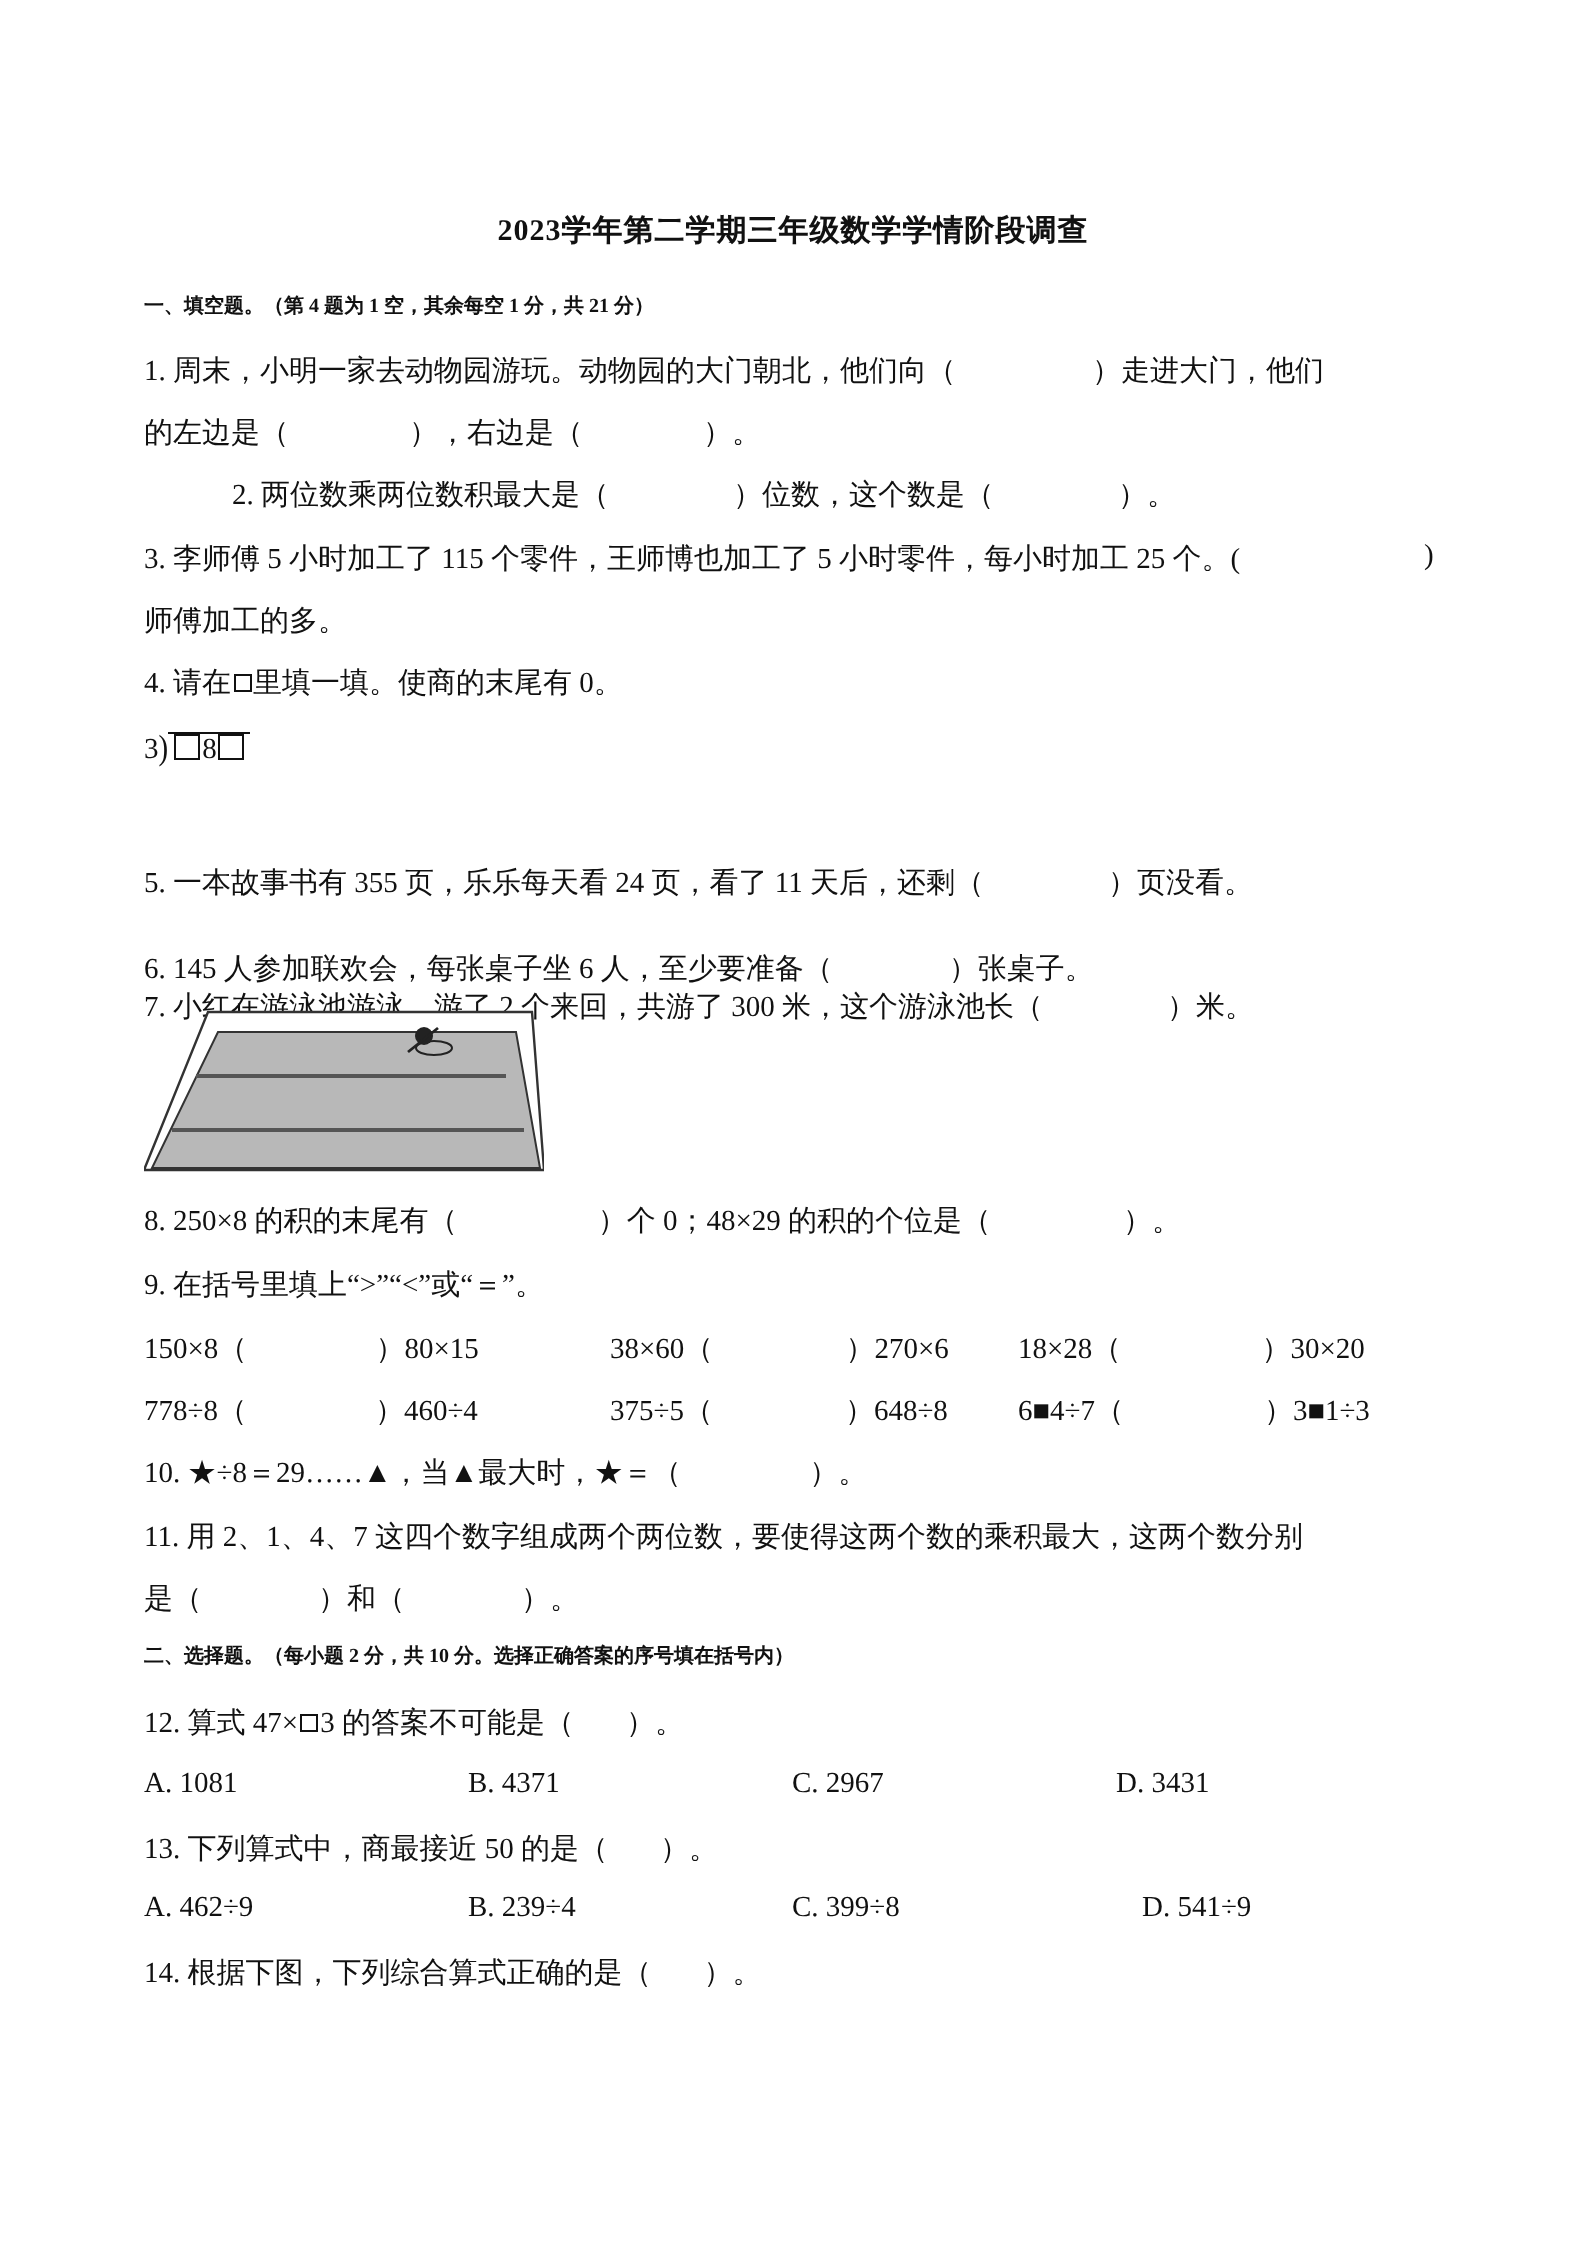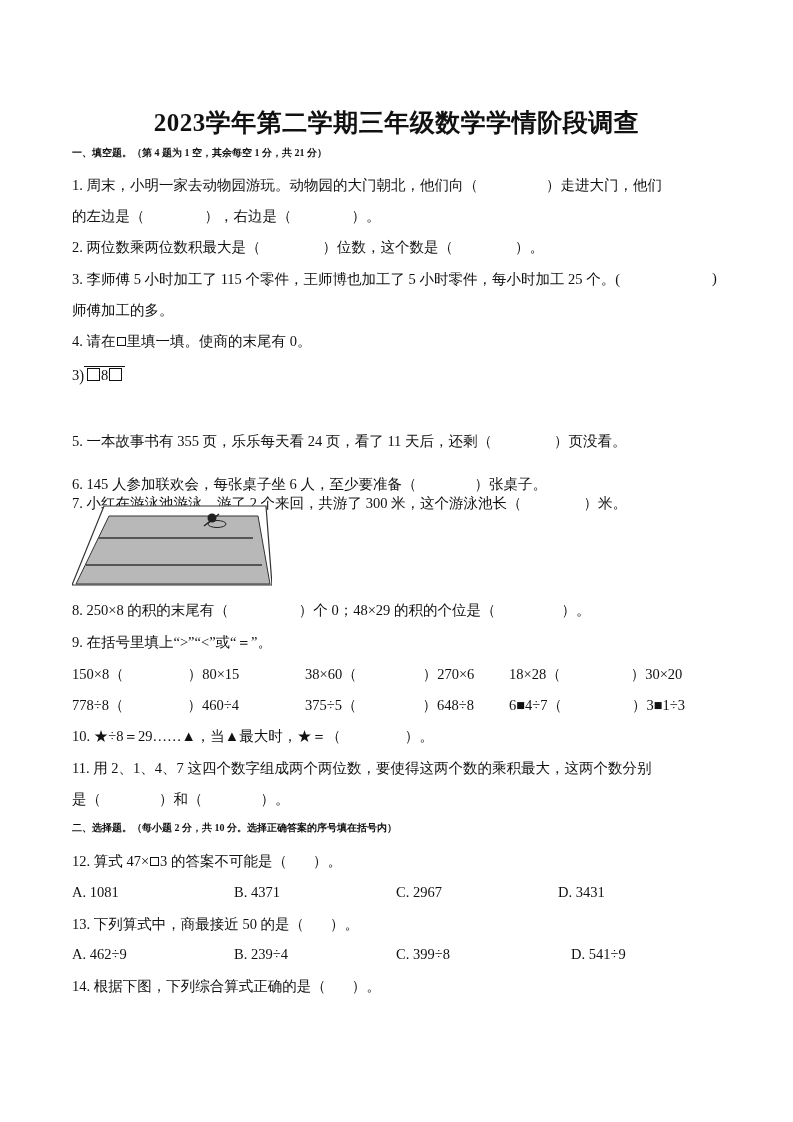--- a/index.html
+++ b/index.html
@@ -5,21 +5,21 @@
   html, body { margin: 0; padding: 0; background: #ffffff; }
   body {
     width: 793px; height: 1122px; position: relative; overflow: hidden;
     font-family: "Liberation Serif", "DejaVu Serif", serif;
     color: #111;
     font-size: 14.5px;
   }
   .abs { position: absolute; white-space: nowrap; }
   .title {
     left: 0; width: 793px; text-align: center; top: 106px;
-    font-size: 25px; font-weight: bold; letter-spacing: 0.5px;
+    font-size: 15px; font-weight: bold; letter-spacing: 0.5px;
   }
   .section { font-weight: bold; font-size: 10px; left: 72px; }
   .line { left: 72px; font-family: Liberation Serif, serif; }
   .gap { display: inline-block; }
   .box { display: inline-block; width: 11px; height: 11px; border: 1px solid #111; vertical-align: -1px; margin: 0 1px; }
   .sbox { display: inline-block; width: 7px; height: 7px; border: 1px solid #111; vertical-align: 0px; margin: 0 1px; }
   .div-wrap { left: 72px; top: 366px; font-size: 14.5px; }
   .div-wrap .bar { display: inline-block; border-top: 1.5px solid #111; padding: 0 2px 0 2px; }
   .div-wrap .paren { display: inline-block; transform: scaleY(1.2); }
   .col { position: absolute; }
@@ -31,21 +31,21 @@
 
 <div class="abs section" style="top:146px;">一、填空题。（第 4 题为 1 空，其余每空 1 分，共 21 分）</div>
 
 <div class="abs line" style="top:176px;">
   <span>1.  周末，小明一家去动物园游玩。动物园的大门朝北，他们向（</span><span class="gap" style="width:68px"></span><span>）走进大门，他们</span>
 </div>
 <div class="abs line" style="top:207px;">
   <span>的左边是（</span><span class="gap" style="width:60px"></span><span>），右边是（</span><span class="gap" style="width:60px"></span><span>）。</span>
 </div>
 
-<div class="abs line" style="top:238px;">
+<div class="abs line" style="top:238px;margin-left:44px;">
   <span>2.  两位数乘两位数积最大是（</span><span class="gap" style="width:62px"></span><span>）位数，这个数是（</span><span class="gap" style="width:62px"></span><span>）。</span>
 </div>
 
 <div class="abs line" style="top:270px;">
   <span>3.  李师傅 5 小时加工了 115 个零件，王师博也加工了 5 小时零件，每小时加工 25 个。(</span>
 </div>
 <div class="abs" style="top:270px; left:712px;">)</div>
 <div class="abs" style="top:268px; left:655px; width:52px; height:20px;"></div>
 <div class="abs line" style="top:301px;">师傅加工的多。</div>
 

